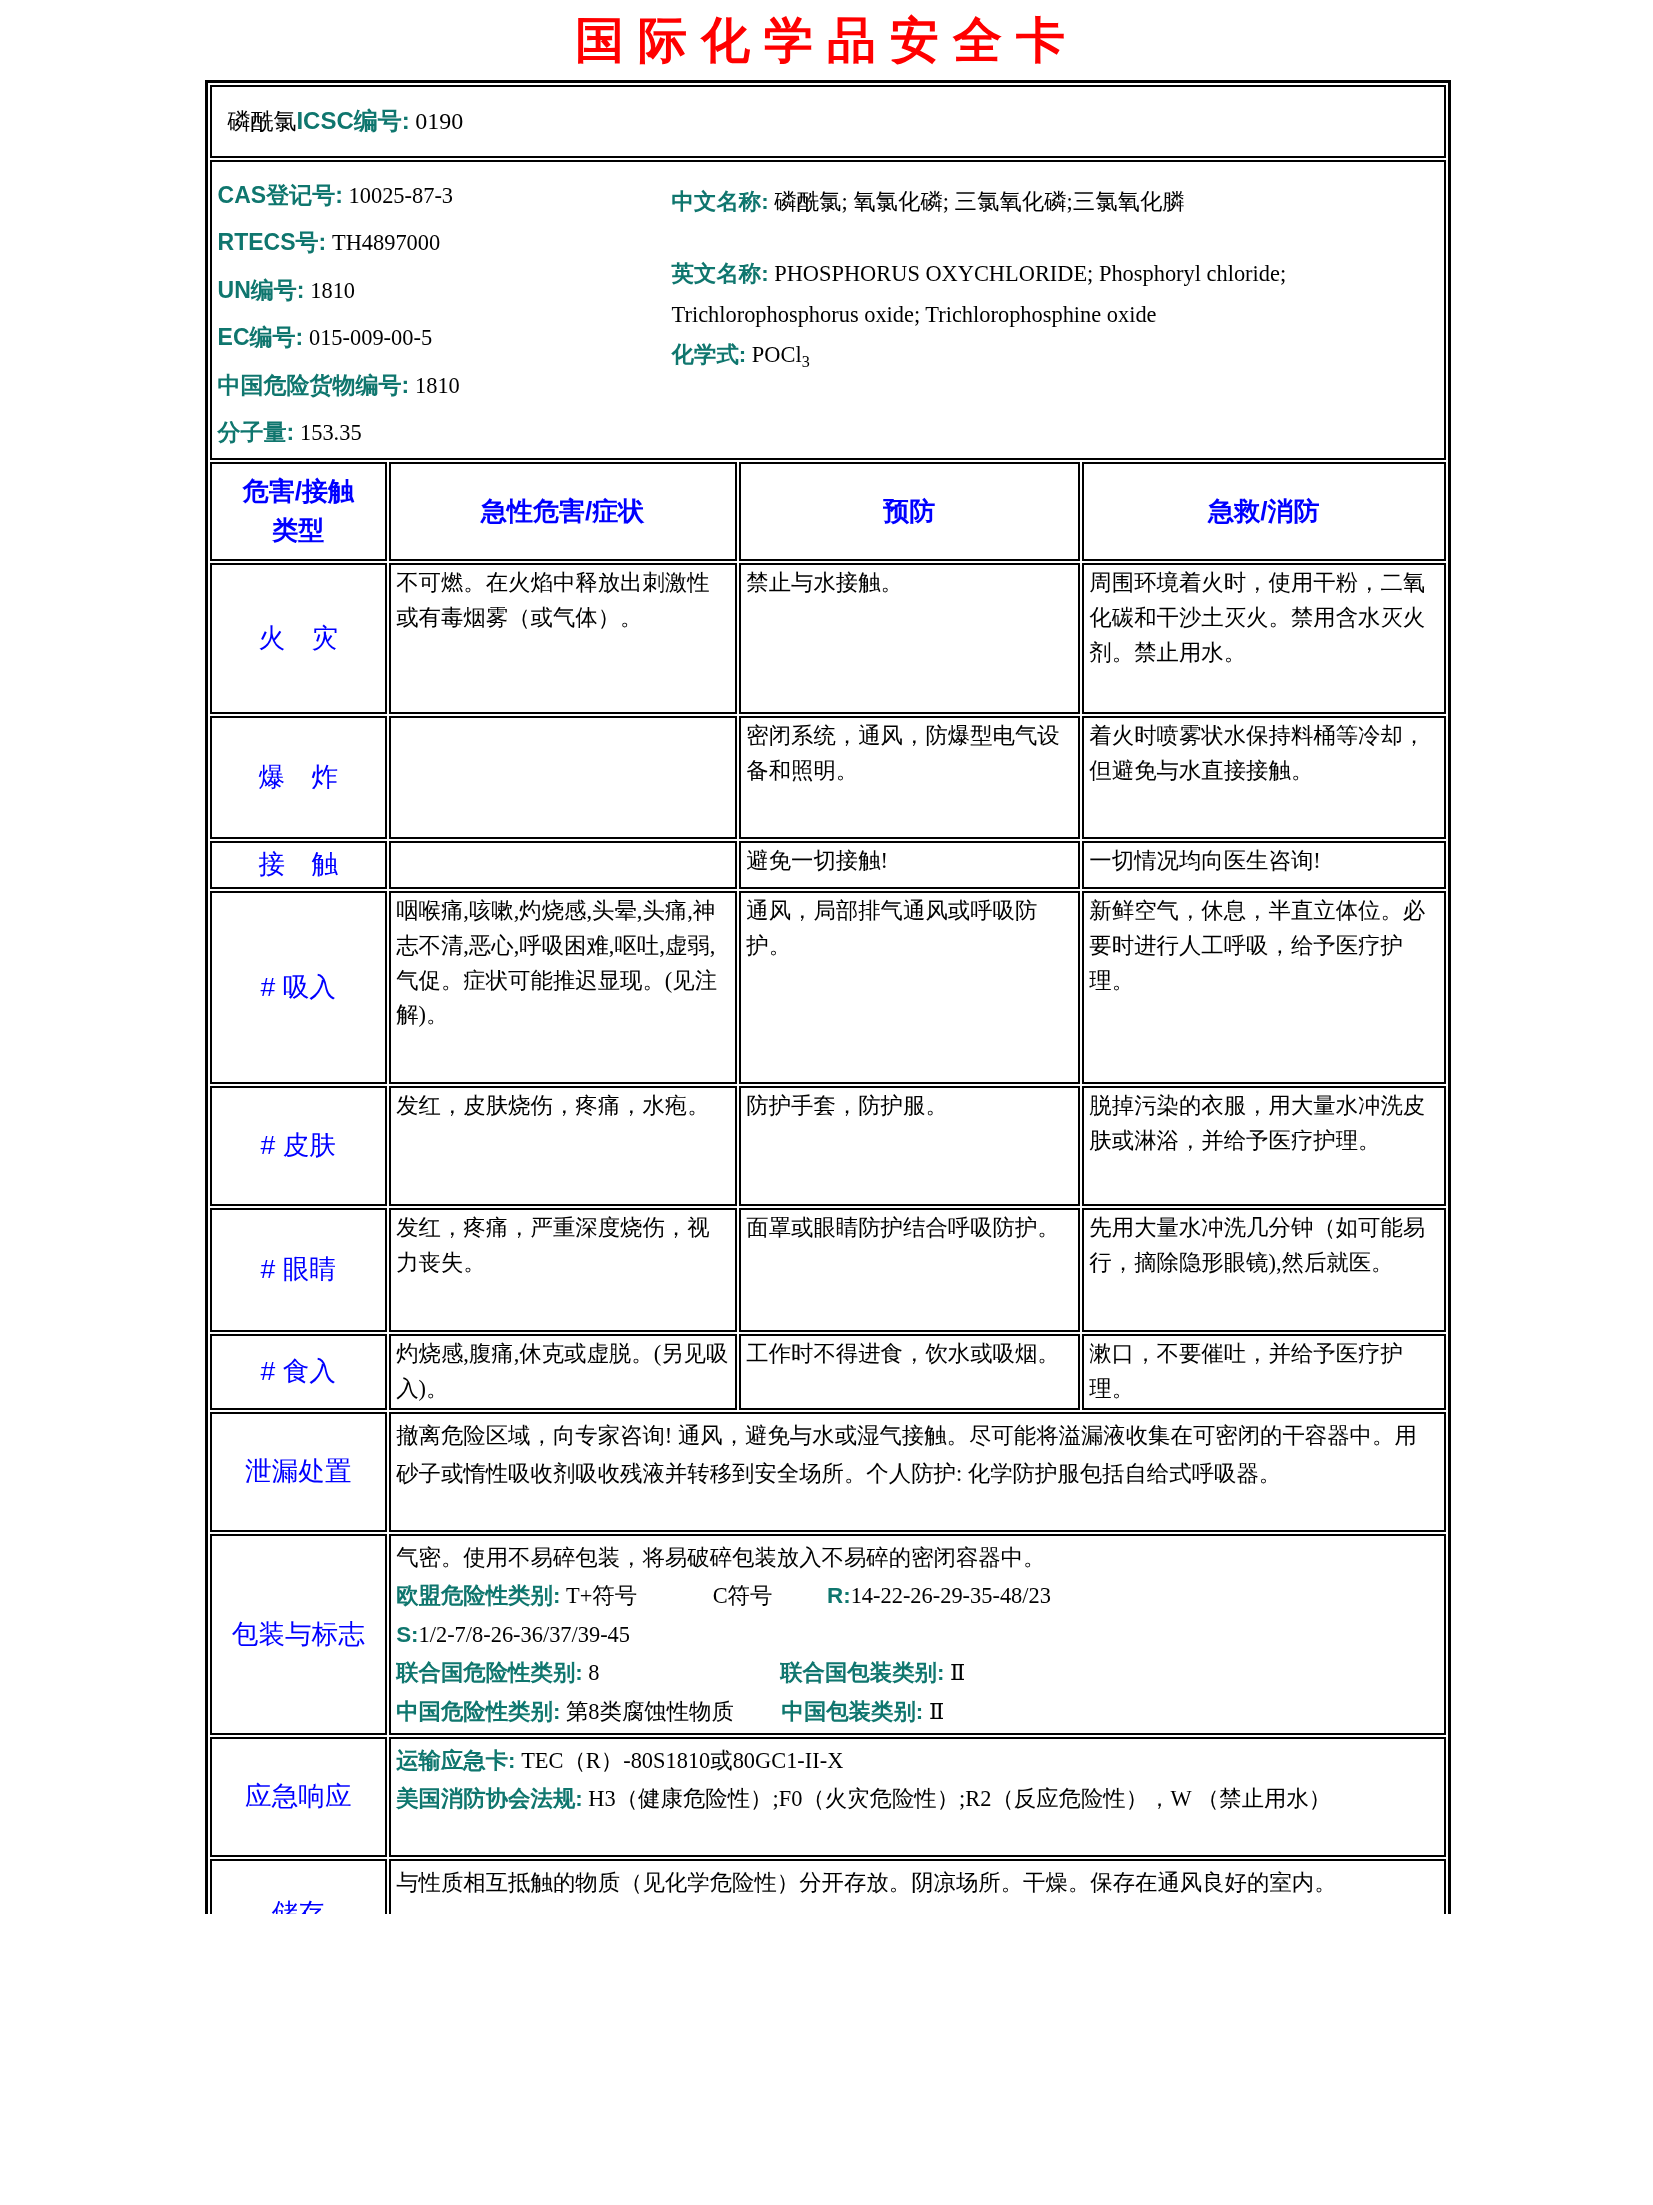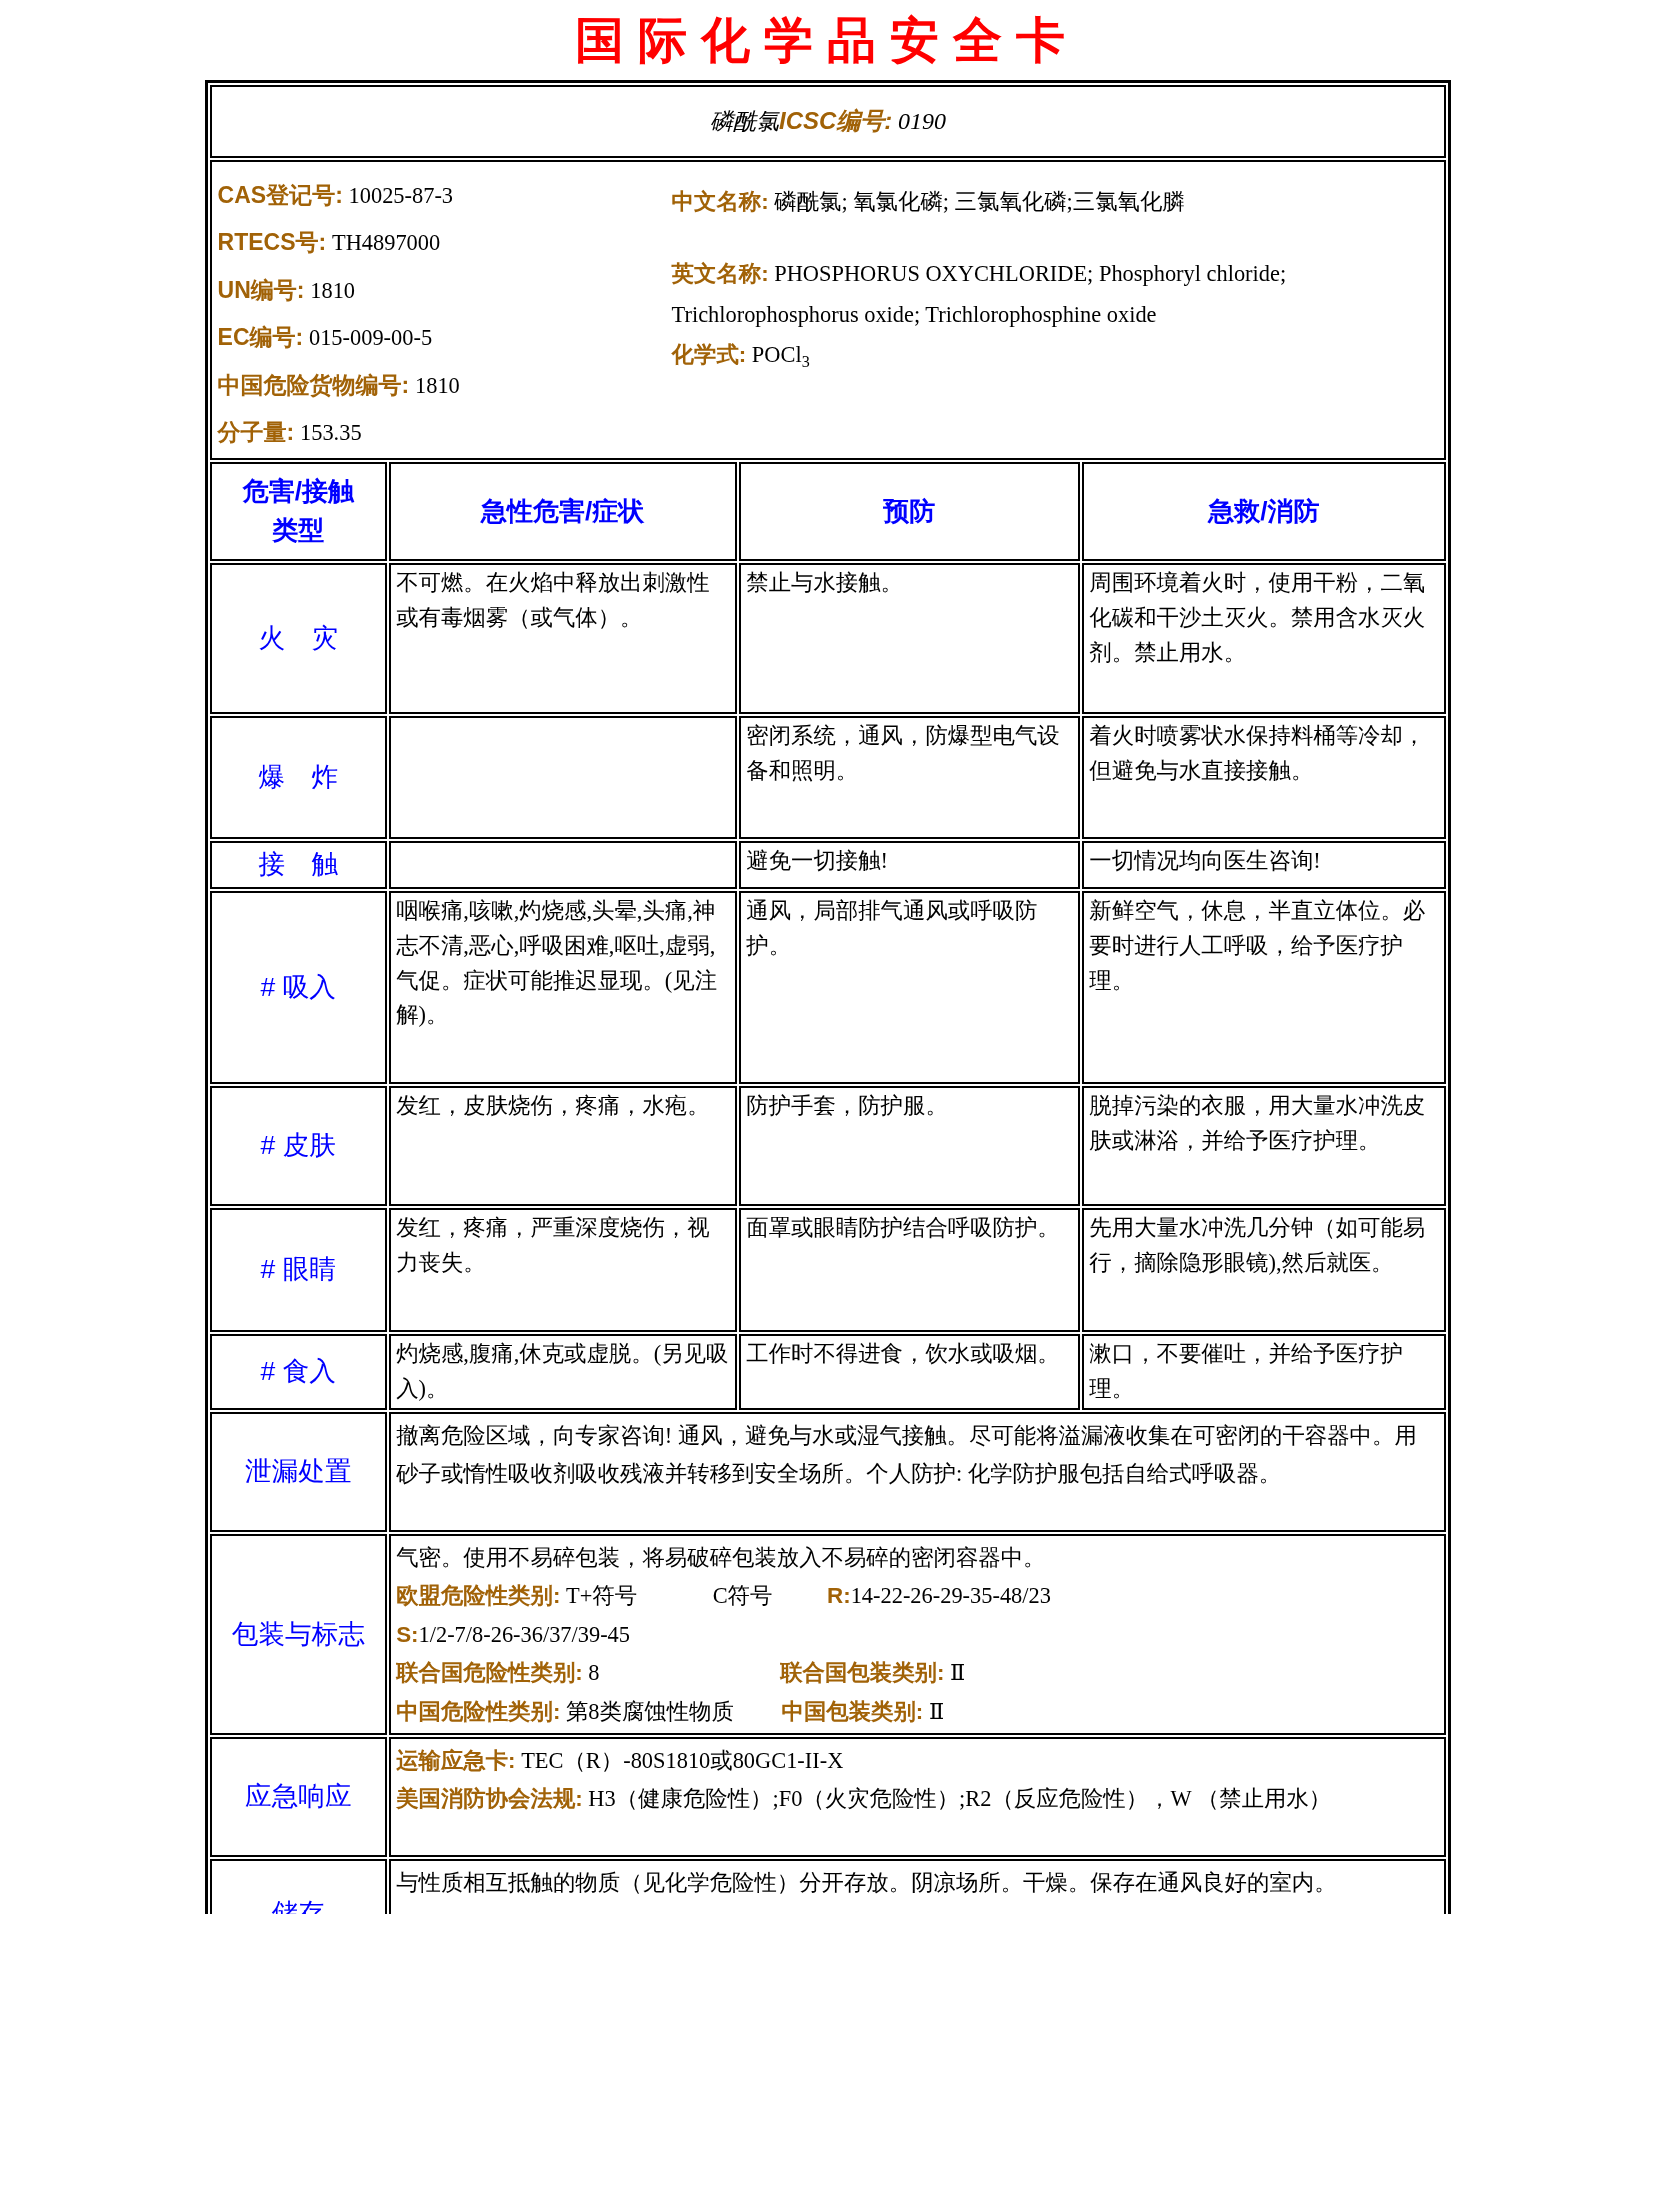--- a/index.html
+++ b/index.html
@@ -57,33 +57,32 @@
   tr.rh-inh   > td { height: 193px; }
   tr.rh-skin  > td { height: 120px; }
   tr.rh-eye   > td { height: 124px; }
   tr.rh-ing   > td { height: 74px; }
   tr.rh-spill > td { height: 120px; }
   tr.rh-pack  > td { height: 199px; }
   tr.rh-emerg > td { height: 120px; }
   tr.rh-store > td { height: 110px; }
 
   .blue-label {
-    color: #a16207;
+    color: #0f766e;
     font-weight: bold;
     font-family: "Liberation Sans", "DejaVu Sans", sans-serif;
   }
 
   
   td.vmid { vertical-align: middle; }
   .row-flex {
     display: flex;
-    justify-content: center;
+    justify-content: flex-start;
     align-items: center;
     padding: 0 9.8px;
-    font-style: italic;
   }
   .name-zh-main { font-size: 23px; }
   .icsc-label { font-size: 24px; }
   .icsc-num { font-size: 24px; }
 
   
   .ids-flex { display: flex; padding-top: 8.4px; }
   .ids { width: 454px; flex: 0 0 454px; }
   .id-line { font-size: 23px; line-height: 2.02; white-space: nowrap; }
   .id-val { font-size: 22.4px; }

